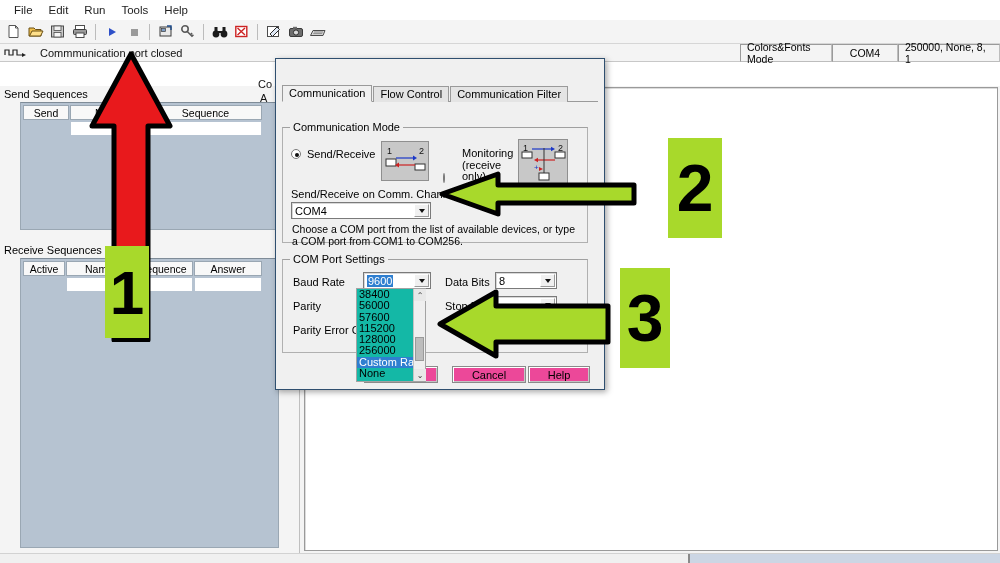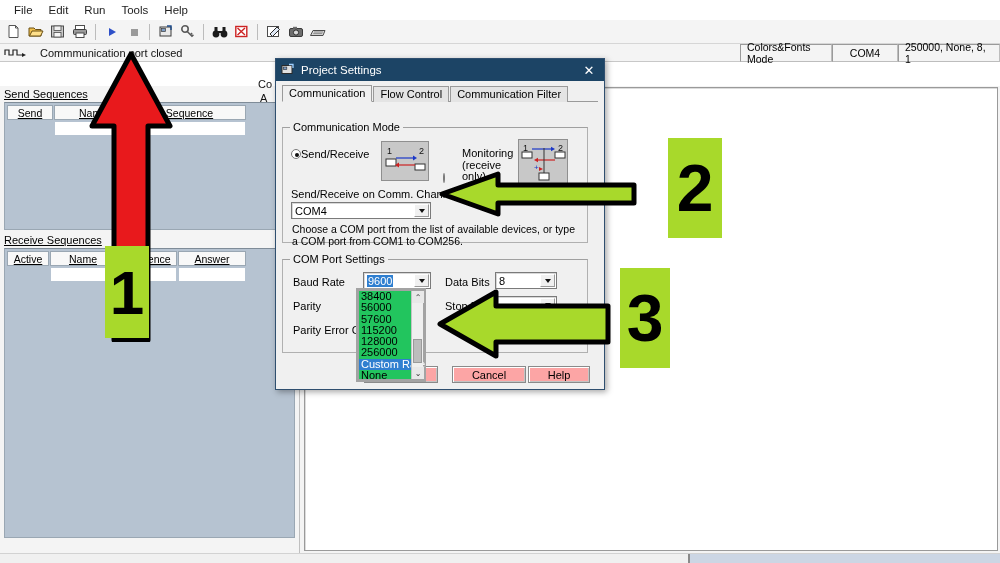--- a/index.html
+++ b/index.html
@@ -43,27 +43,27 @@
 
   .status-right { position:absolute; right:0; top:0; height:18px; display:flex; }
   .sr-cell {
     border:1px solid #bdbdbd; border-top:1px solid #9a9a9a; border-left:1px solid #9a9a9a;
     background:#f4f4f4; font-size:10.5px; display:flex; align-items:center;
     justify-content:center; height:18px; padding:0 6px;
   }
 
   
   .content { position:absolute; left:0; top:86px; right:0; bottom:10px; display:flex; }
-  .left-pane { width:300px; background:#f4f4f4; position:relative; border-right:1px solid #bfbfbf;text-decoration:underline; }
+  .left-pane { width:300px; background:#f4f4f4; position:relative; border-right:1px solid #bfbfbf; }
   .right-pane { flex:1; background:#f4f4f4; padding:1px 2px 2px 4px; }
 
   .group-label { font-size:11px; padding:2px 0 2px 4px; color:#000; }
 
   .seq-table {
-    margin:0 4px; border:1px solid #9aa7b3; background:#b6c3d1;
+    margin:0 20px; border:1px solid #9aa7b3; background:#b6c3d1;
     border-top:1px solid #7f8c98;
   }
   .seq-head { display:flex; background:#b6c3d1; padding:2px 2px 0 2px; }
   .seq-head .hcell {
     background:#f8f8f8; border:1px solid #9aa7b3; height:15px;
     font-size:10.5px; display:flex; align-items:center; justify-content:center;
     margin-right:1px;
   }
   .seq-rowarea { position:relative; }
   .seq-row { display:flex; padding:1px 2px; }
@@ -143,30 +143,30 @@
     content:""; border-left:3.5px solid transparent; border-right:3.5px solid transparent;
     border-top:4px solid #111;
   }
 
   .lbl { position:absolute; font-size:11px; color:#000; }
 
   .hint { position:absolute; font-size:10.5px; line-height:12px; color:#000; }
 
   
   .dd-pop {
-    position:absolute; background:#22c55e; border:3px solid #a3a3a3; z-index:40;
+    position:absolute; background:#14b8a6; border:1px solid #a3a3a3; z-index:40;
   }
   .dd-item { font-size:11px; height:11.3px; line-height:11.3px; padding-left:2px; white-space:nowrap; }
   .dd-item.sel { background:#2f7fd0; color:#fff; }
   .dd-scroll { position:absolute; right:0; top:0; bottom:0; width:12px; background:#efefef; border-left:1px solid #c4c4c4; }
   .dd-arrow { width:12px; height:12px; display:flex; align-items:center; justify-content:center; background:#e8e8e8; font-size:8px; color:#333; }
   .dd-thumb { position:absolute; left:1px; right:1px; background:#bdbdbd; border:1px solid #9a9a9a; }
 
   .btn {
-    position:absolute; height:17px; background:#fca5a5; border:1px solid #8a8a8a;
+    position:absolute; height:17px; background:#ec4899; border:1px solid #8a8a8a;
     box-shadow:inset 1px 1px 0 #fff, inset -1px -1px 0 #c4c4c4;
     font-size:11px; display:flex; align-items:center; justify-content:center;
   }
 
   
   .ov { position:absolute; z-index:100; }
   .numbox {
     display:flex; align-items:center; justify-content:center;
     font-weight:bold; color:#000; font-family:"Liberation Sans", sans-serif;
   }
@@ -303,21 +303,21 @@
         </div>
         <div class="seq-rowarea">
           <div class="seq-row">
             <div class="cell" style="width:46px;background:#b6c3d1;border-color:#b6c3d1"></div>
             <div class="cell" style="width:78px"></div>
             <div class="cell" style="width:113px"></div>
           </div>
         </div>
       </div>
 
-      <div class="group-label" style="margin-top:2px">Receive Sequences</div>
+      <div class="group-label" style="margin-top:12px">Receive Sequences</div>
       <div class="seq-table" style="height:290px;">
         <div class="seq-head">
           <div class="hcell" style="width:42px">Active</div>
           <div class="hcell" style="width:66px">Name</div>
           <div class="hcell" style="width:60px">Sequence</div>
           <div class="hcell" style="width:68px">Answer</div>
         </div>
         <div class="seq-rowarea">
           <div class="seq-row">
             <div class="cell" style="width:42px;background:#b6c3d1;border-color:#b6c3d1"></div>
@@ -336,44 +336,33 @@
     <div class="behind-label" style="left:258px; top:-8px;">Co</div>
     <div class="behind-label" style="left:260px; top:6px;">A</div>
   </div>
 
   <div class="bottom-scroll">
     <div class="right-fill"></div>
     <div class="thumb-sep"></div>
   </div>
 
   <div class="dialog">
-    <div class="dlg-title">
-      <span class="dicon">
-        <svg width="14" height="13">
-            <rect x="1" y="2.5" width="10" height="8" fill="#e0e0e0" stroke="#2b2b2b" stroke-width="1"></rect>
-            <rect x="2.4" y="4" width="3.4" height="2.6" fill="#7d9dc6" stroke="#2b2b2b" stroke-width=".6"></rect>
-            <path d="M8 1.5 l4 0 l0 3.5" fill="none" stroke="#9fd0ff" stroke-width="1.3"></path>
-          </svg>
-      </span>
-      <span>Project Settings</span>
-      <div class="dlg-close">✕</div>
-    </div>
 
     <div class="dlg-body">
 
       <div class="tabstrip">
         <div class="tab active">Communication</div>
         <div class="tab">Flow Control</div>
         <div class="tab">Communication Filter</div>
       </div>
 
       <div class="fieldset" style="left:6px; top:46px; width:306px; height:116px;">
         <span class="fs-legend">Communication Mode</span>
 
-        <div style="position:absolute; left:8px; top:20px; display:flex; align-items:center; gap:0;">
+        <div style="position:absolute; left:8px; top:20px; display:flex; align-items:center; gap:6px;">
           <span class="radio on"></span>
           <span style="font-size:11px">Send/Receive</span>
         </div>
 
         <div class="diagram" style="left:98px; top:13px; width:48px; height:40px;">
           <svg width="48" height="40" viewBox="0 0 48 40">
             <text x="5" y="12" font-size="9" font-family="Liberation Sans" fill="#111">1</text>
             <text x="37" y="12" font-size="9" font-family="Liberation Sans" fill="#111">2</text>
             <rect x="4" y="17" width="10" height="7" fill="#fff" stroke="#333" stroke-width="1"></rect>
             <rect x="33" y="22" width="10" height="6" fill="#fff" stroke="#333" stroke-width="1"></rect>

